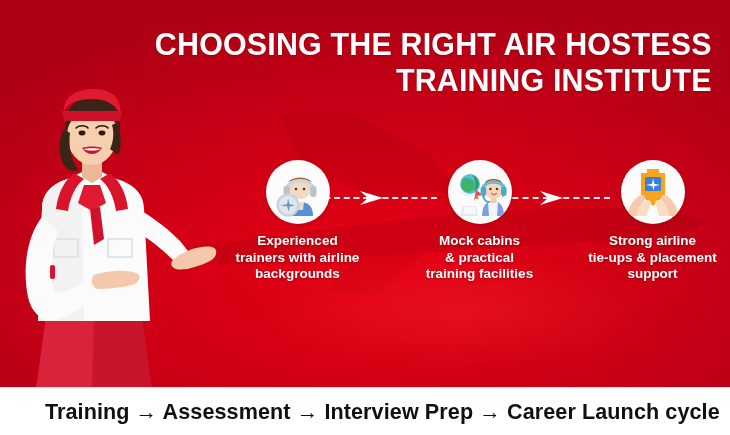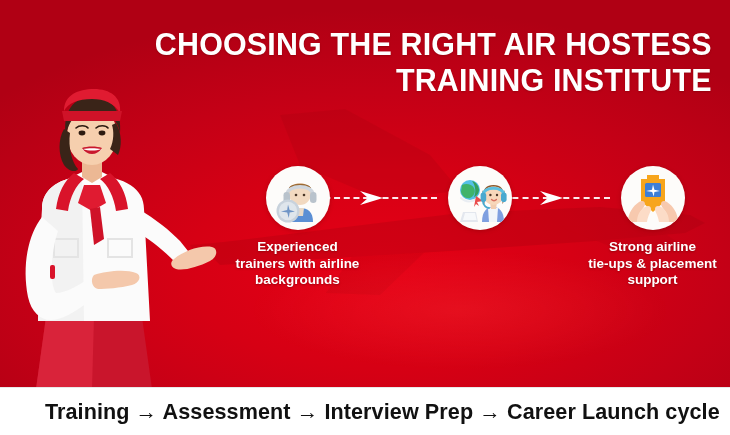--- a/index.html
+++ b/index.html
@@ -71,21 +71,21 @@
   .steps {
     position: absolute;
     left: 215px;
     top: 155px;
     width: 515px;
     height: 140px;
     z-index: 5;
   }
   .step {
     position: absolute;
-    top: 6px;
+    top: 0;
     width: 165px;
     text-align: center;
   }
   .step-1 { left: 0px; }
   .step-2 { left: 182px; }
   .step-3 { left: 355px; }
 
   .icon-circle {
     width: 64px;
     height: 64px;
@@ -287,20 +287,23 @@
           <path d="M31,25 C31,16 52,16 52,25" stroke="#5bbfe0" stroke-width="3" fill="none" stroke-linecap="round"></path>
           <rect x="28.6" y="22.5" width="5.6" height="9.5" rx="2.8" fill="#49a9cf"></rect>
           <rect x="49" y="22.5" width="5.6" height="9.5" rx="2.8" fill="#49a9cf"></rect>
           <path d="M31,31 C31,36 35,38 37,38" stroke="#49a9cf" stroke-width="2" fill="none" stroke-linecap="round"></path>
 
           <circle cx="38.4" cy="25" r="1.2" fill="#4a3526"></circle>
           <circle cx="45" cy="25" r="1.2" fill="#4a3526"></circle>
           <path d="M39.6,29.5 C41,31 43,31 44.4,29.5" stroke="#d8705f" stroke-width="1.5" fill="none" stroke-linecap="round"></path>
         </svg>
       </div>
+      <div class="step-label">Mock cabins
+&amp; practical
+training facilities</div>
     </div>
 
     <div class="step step-3">
       <div class="icon-circle">
         <svg width="56" height="56" viewBox="0 0 56 56" xmlns="http://www.w3.org/2000/svg">
 
           <path d="M16,9 L40,9 L40,31 L28,42 L16,31 Z" fill="#f7a51c"></path>
           <path d="M22,5 L34,5 L34,10 L22,10 Z" fill="#f7a51c"></path>
           <rect x="20" y="13" width="16" height="14" rx="1.5" fill="#3d7ed6"></rect>
           <path d="M28,14.5 L29.4,19.8 L35,21 L29.4,22 L28.8,26.5 L27.2,22 L21,21 L27,19.8 Z" fill="#ffffff"></path>

